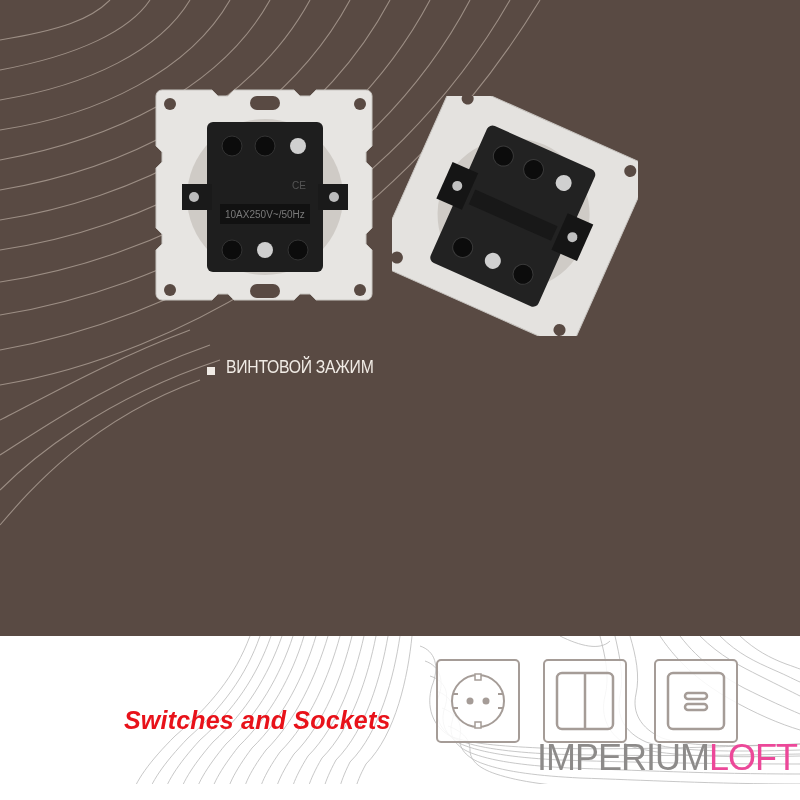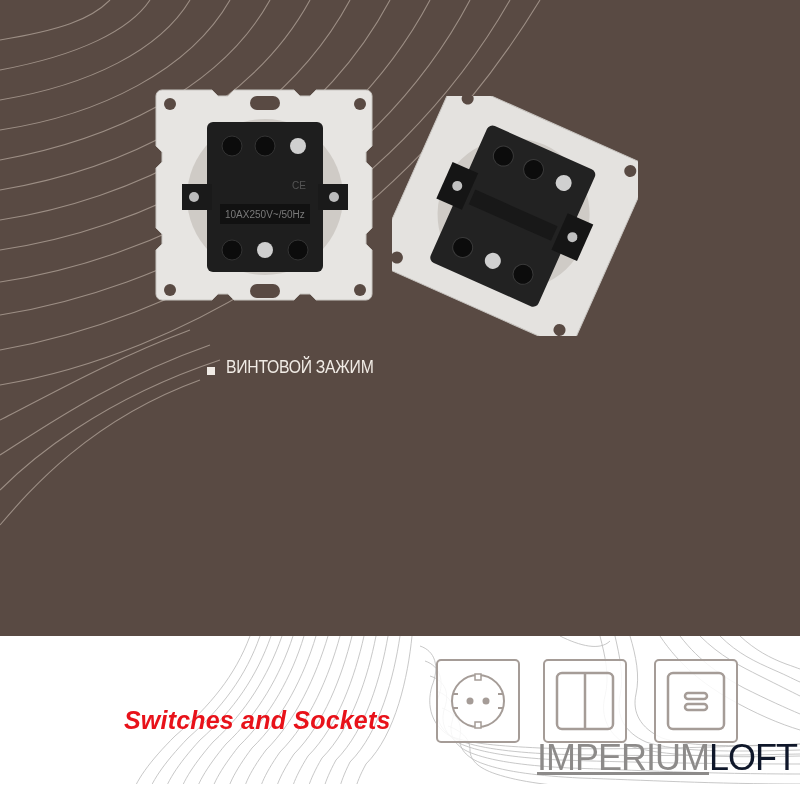--- a/index.html
+++ b/index.html
@@ -21,22 +21,22 @@
   .feature-text { color:#f0ebe5; font-size:17.5px; line-height:22px; letter-spacing:-0.3px; transform:scaleX(0.9); transform-origin:left top; white-space:pre-line; }
 
   .tagline { position:absolute; left:124px; top:706px; color:#e8121a; font-size:25px; font-weight:bold; font-style:italic; letter-spacing:0.2px; }
 
   .icon-box { position:absolute; width:84px; height:84px; border:2px solid #a59c97; border-radius:5px; background:rgba(255,255,255,0.85); }
   .icon-socket { left:436px; top:659px; }
   .icon-switch { left:543px; top:659px; }
   .icon-usb { left:654px; top:659px; }
 
   .logo { position:absolute; left:537px; top:737px; font-size:36px; letter-spacing:-1px; font-weight:normal; }
-  .logo .a { color:#8d8b8a;text-decoration:underline; }
-  .logo .b { color:#0f172a;margin-top:20px; }
+  .logo .a { color:#8d8b8a; }
+  .logo .b { color:#ec4899;margin-top:20px; }
 </style>
 </head>
 <body>
 
 <div class="top">
   <svg class="contours-top" width="800" height="636">
     <g fill="none" stroke="#a89a90" stroke-width="1.1" opacity="0.85">
       <path d="M0,40 C60,30 90,20 110,0"></path>
       <path d="M0,70 C80,55 130,30 150,0"></path>
       <path d="M0,100 C90,85 160,50 190,0"></path>

